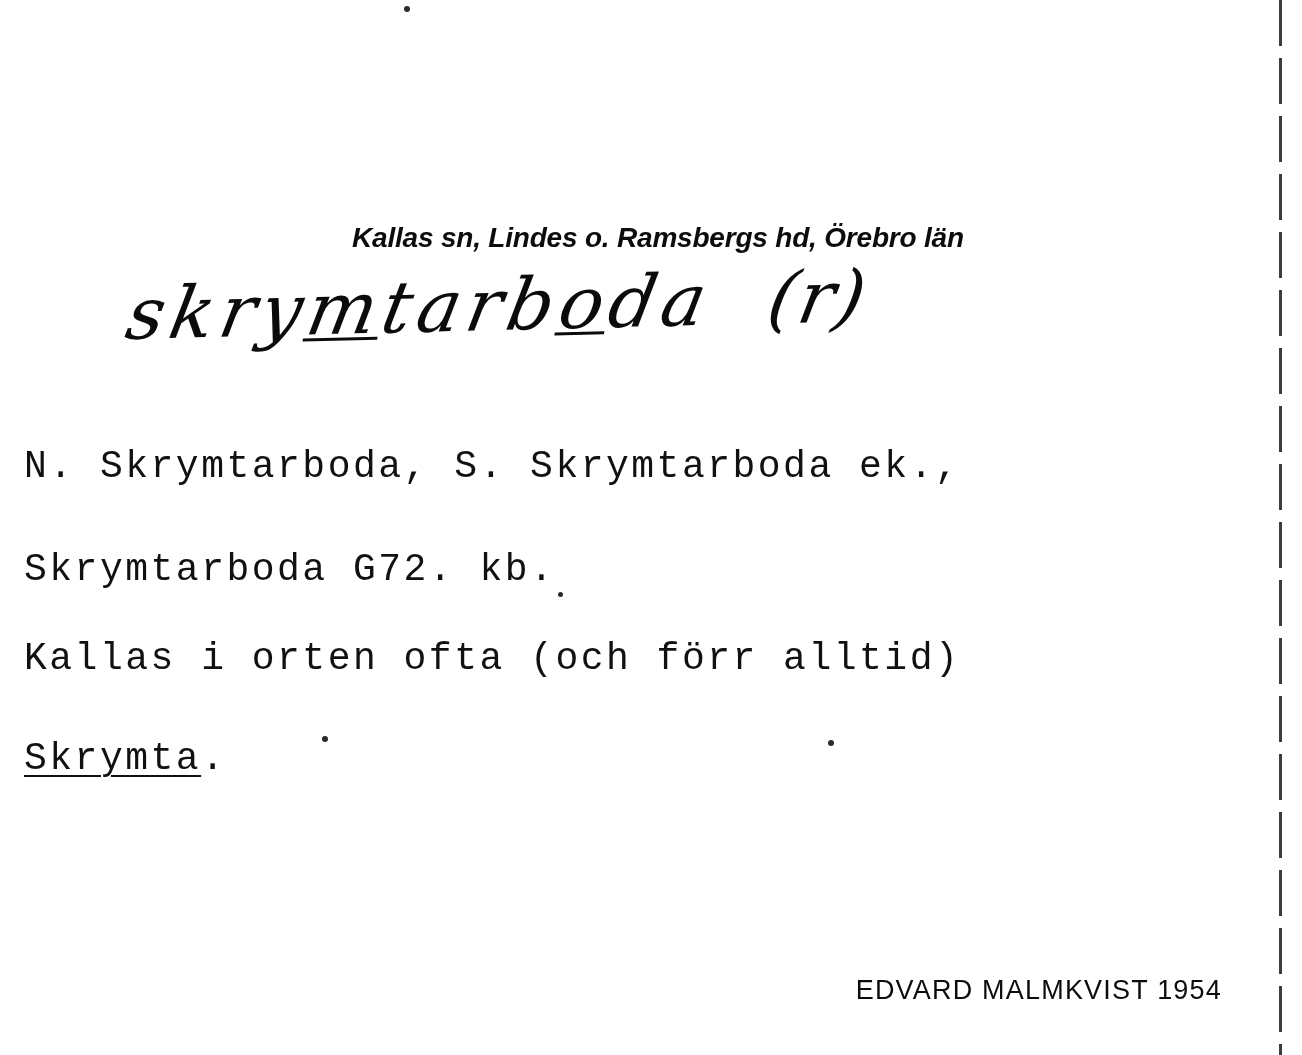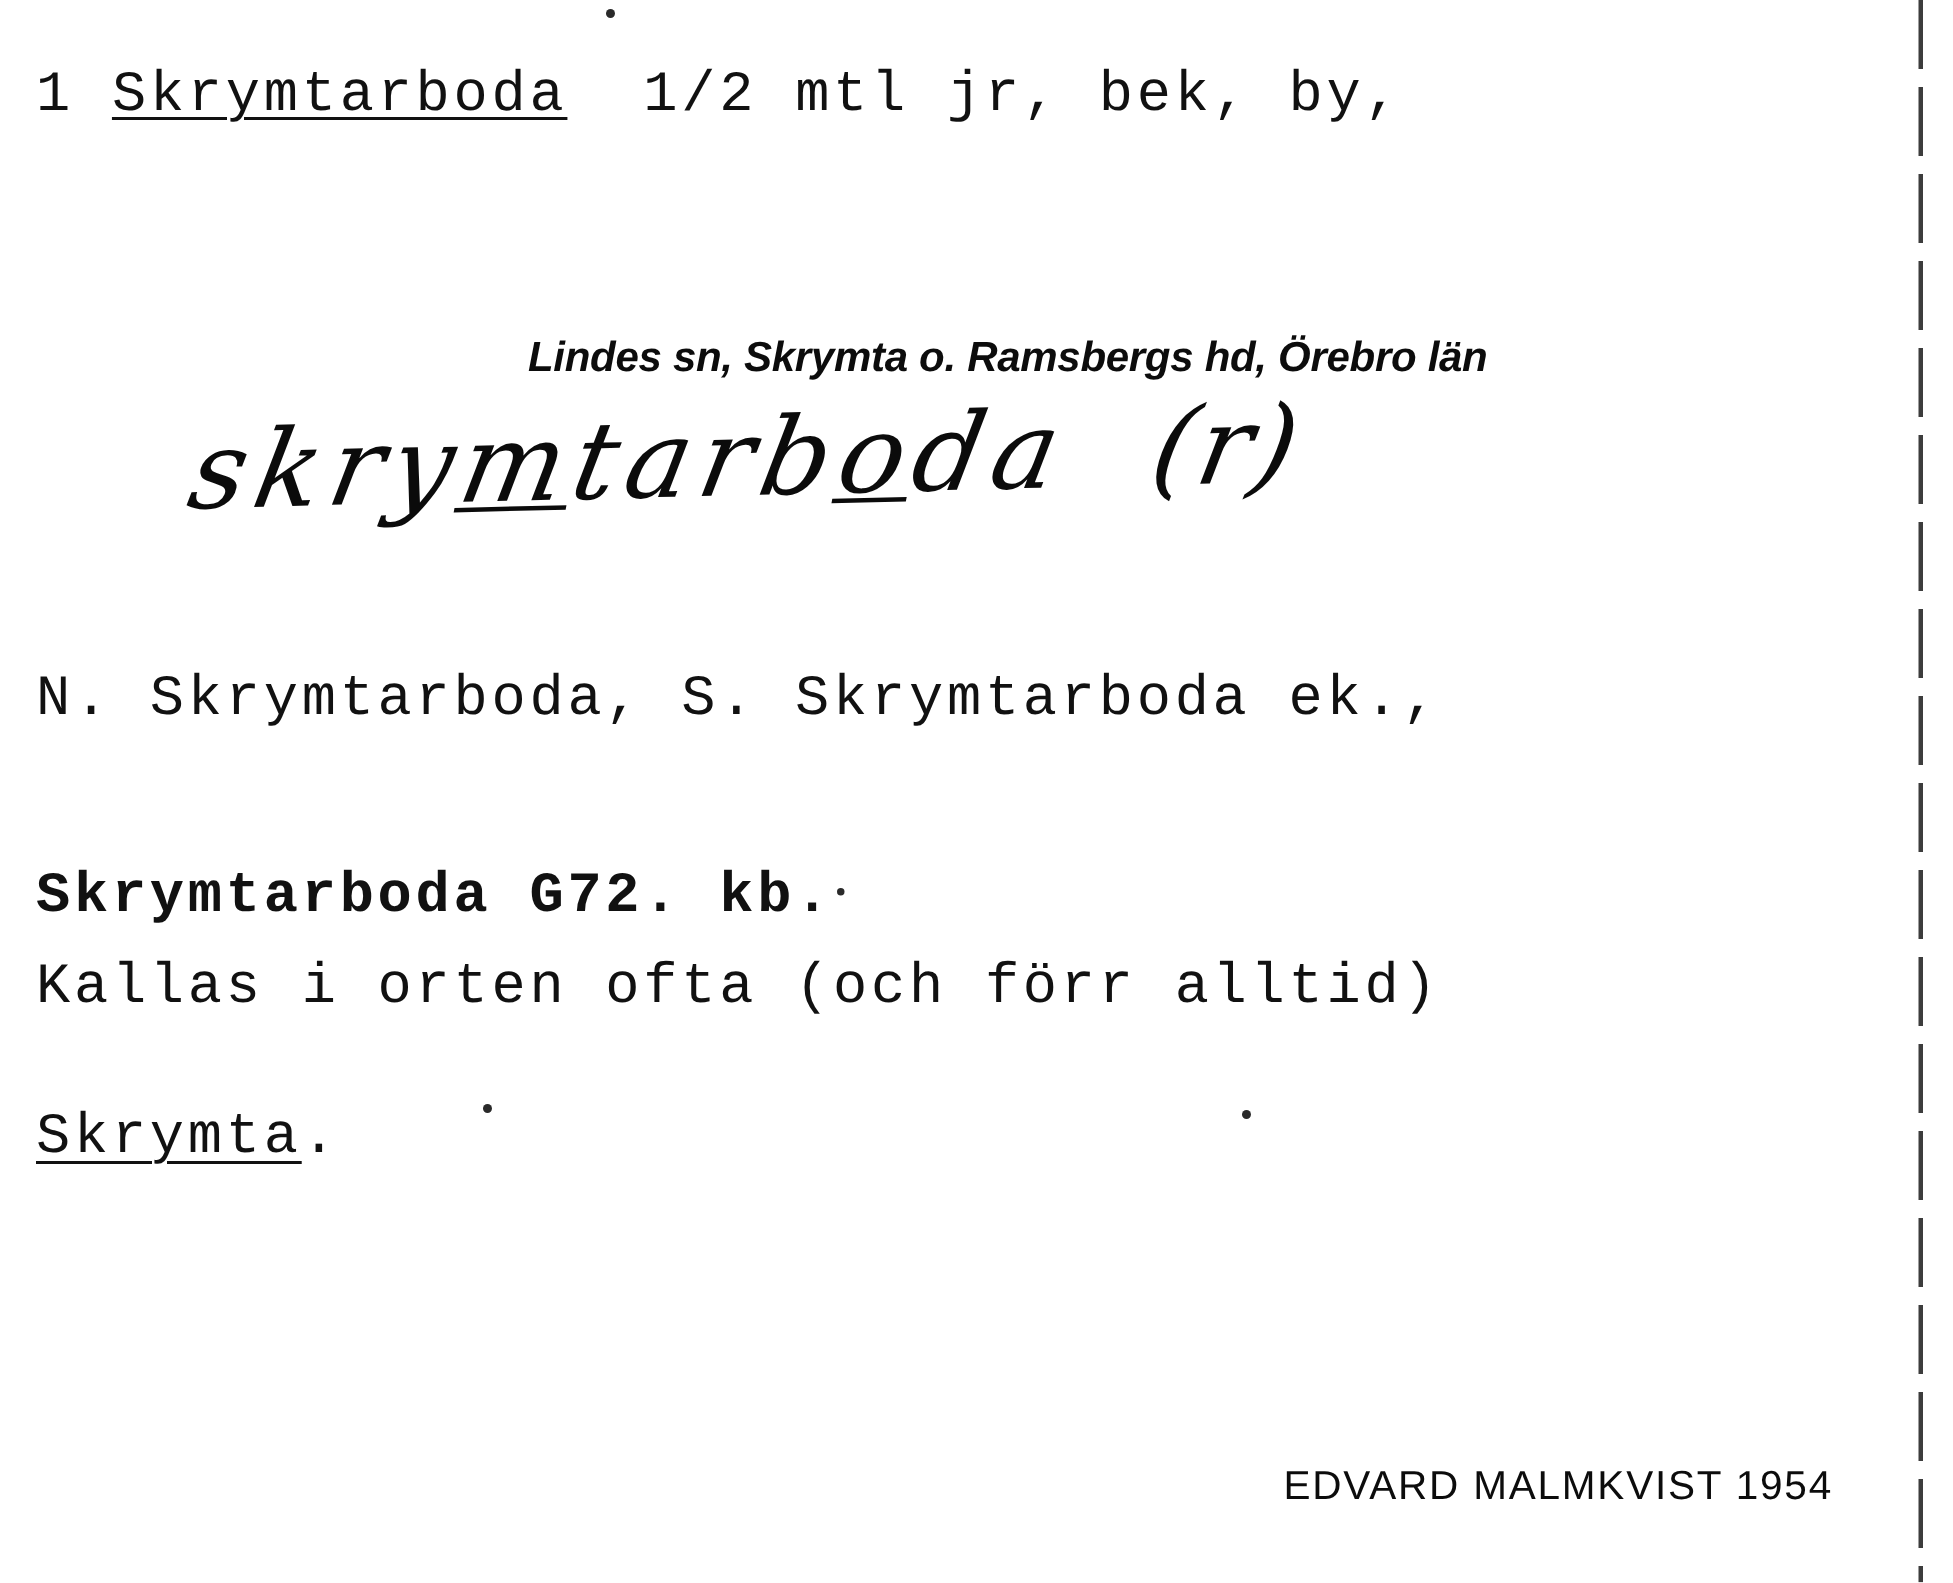--- a/index.html
+++ b/index.html
@@ -42,21 +42,21 @@
     color: #111;
   }
   .tw-head { top: 42px; left: 24px; }
   .tw-head .underline {
     text-decoration: underline;
     text-decoration-thickness: 2px;
     text-underline-offset: 5px;
   }
 
   .tw-l1 { top: 445px; left: 24px; font-family: Liberation Mono, monospace; }
-  .tw-l2 { top: 576px; left: 24px; font-weight: bold; }
+  .tw-l2 { top: 548px; left: 24px; }
   .tw-l3 { top: 637px; left: 24px; }
   .tw-l4 { top: 737px; left: 24px; }
   .tw-l4 .underline {
     text-decoration: underline;
     text-decoration-thickness: 2px;
     text-underline-offset: 6px;
   }
 
   
   .parish {
@@ -116,23 +116,22 @@
     border-radius: 50%;
   }
 </style>
 </head>
 <body>
 
 <div class="card">
 
   <div class="right-edge"></div>
 
-  <div class="tw tw-head"><span>1</span><span> </span><span class="underline">Skrymtarboda</span><span>  </span><span>1/2 mtl jr, bek, by,</span></div>
 
-  <div class="parish">Lindes sn, Skrymta o. Ramsbergs hd, Örebro län</div>
+  <div class="parish">Kallas sn, Lindes o. Ramsbergs hd, Örebro län</div>
 
   <div class="handwriting"><span>skry</span><span class="u-m">m</span><span>tarb</span><span class="u-m">o</span><span>da</span><span>  </span><span class="tag">(r)</span></div>
 
   <div class="tw tw-l1">N. Skrymtarboda, S. Skrymtarboda ek.,</div>
   <div class="tw tw-l2">Skrymtarboda G72. kb.</div>
   <div class="tw tw-l4"><span class="underline">Skrymta</span><span>.</span></div>
   <div class="tw tw-l3">Kallas i orten ofta (och förr alltid)</div>
 
   <div class="signature">EDVARD MALMKVIST 1954</div>
 

